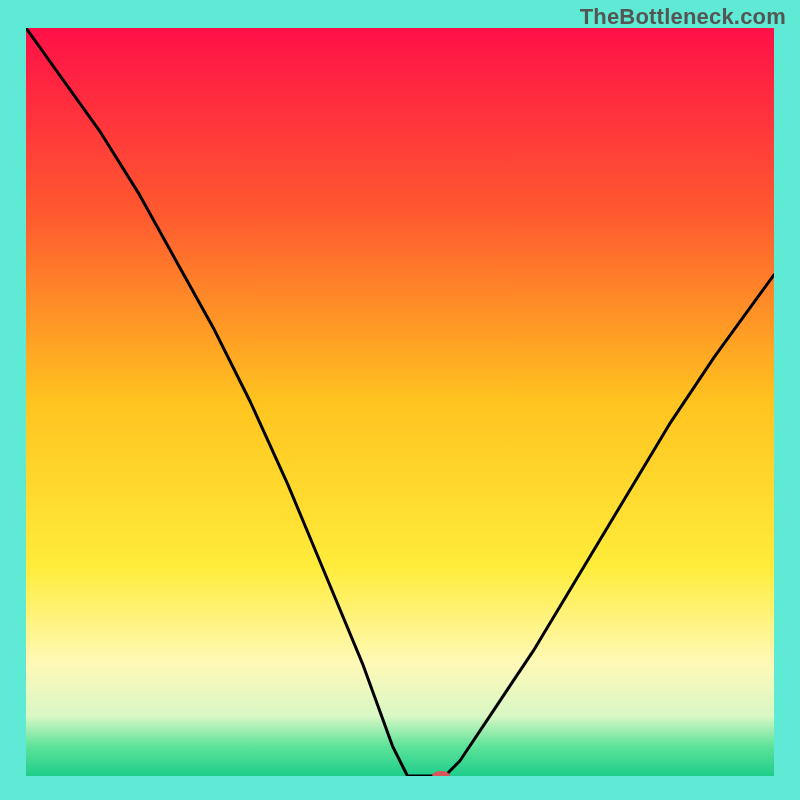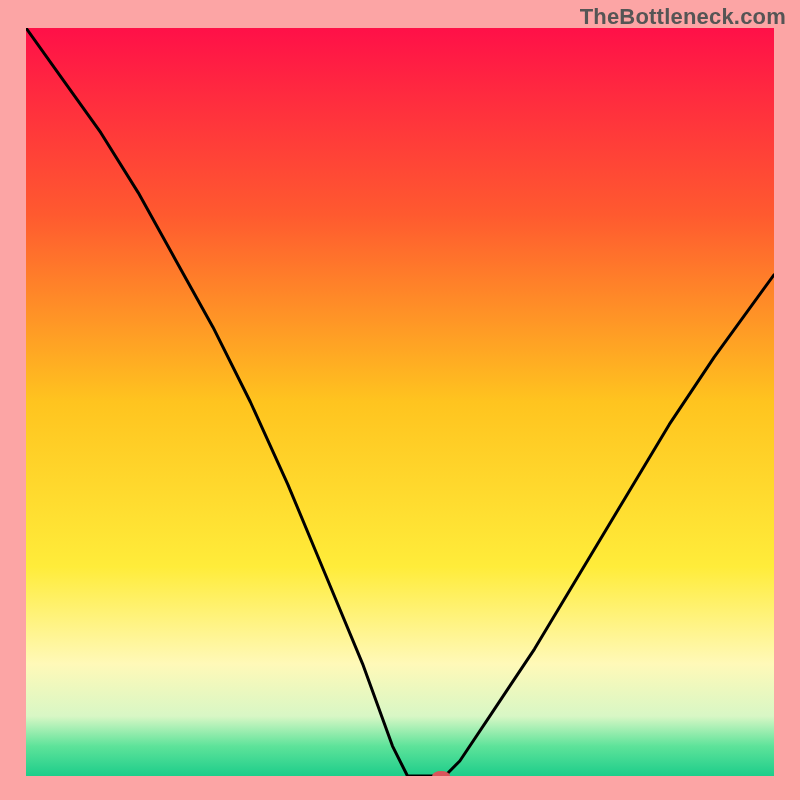--- a/index.html
+++ b/index.html
@@ -8,21 +8,21 @@
     width: 800px;
     height: 800px;
     background: #000;
     overflow: hidden;
     font-family: Arial, Helvetica, sans-serif;
   }
   .frame {
     position: relative;
     width: 800px;
     height: 800px;
-    background: #fca5a5;
+    background: #5eead4;
   }
   .watermark {
     position: absolute;
     top: 4px;
     right: 14px;
     color: #555;
     font-size: 22px;
     font-weight: 600;
     letter-spacing: 0.2px;
     z-index: 5;

